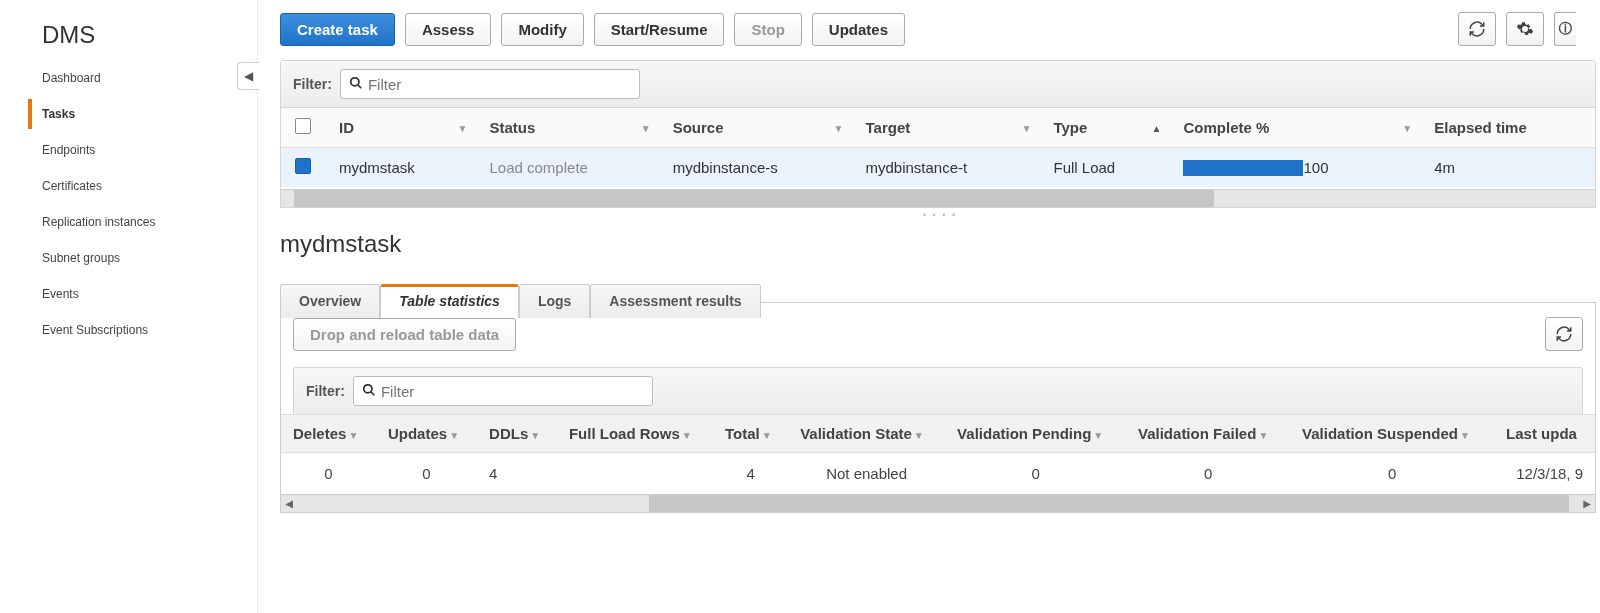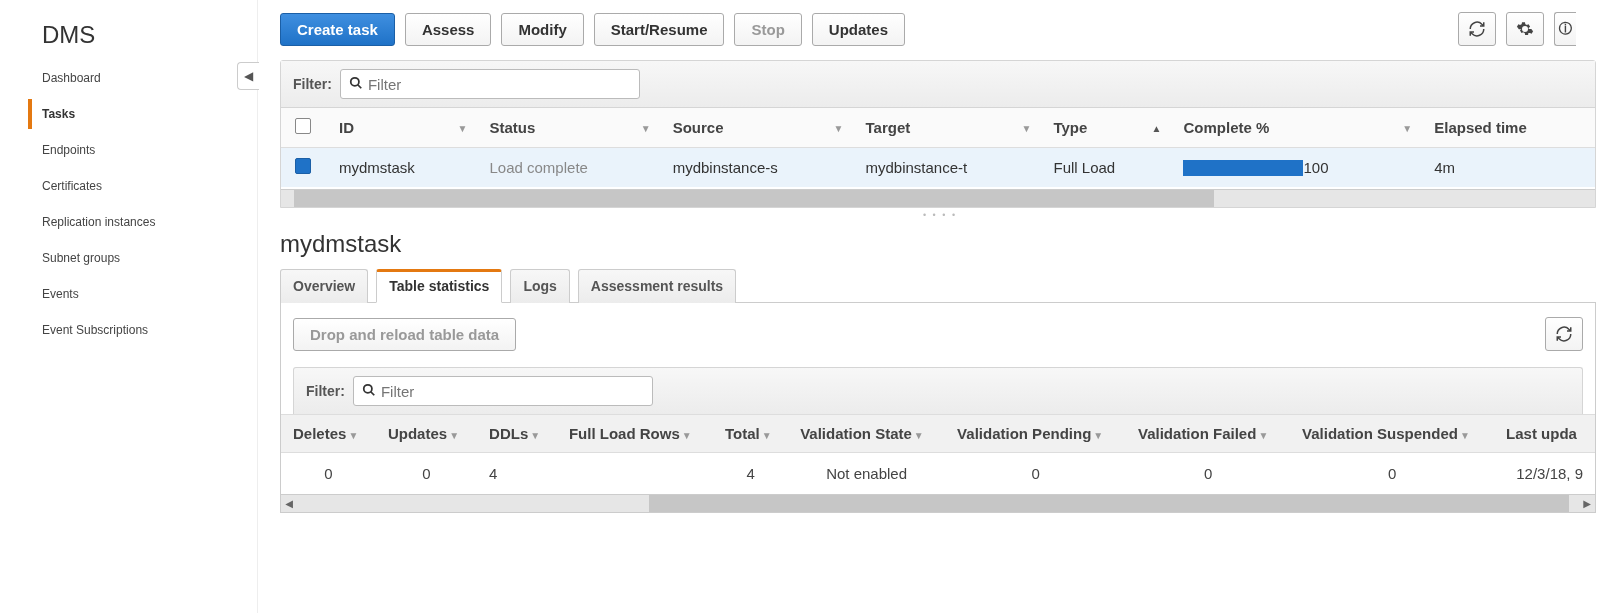--- a/index.html
+++ b/index.html
@@ -173,34 +173,34 @@
   }
   
   .detail-title { font-size: 24px; margin: 4px 0 10px 0; color:#333; font-weight:400;}
   
   .tabs { display:flex; border-bottom:1px solid #ccc; margin-right:4px;}
   .tab {
     background: linear-gradient(#f7f7f7,#ececec);
     border:1px solid #ccc;
     border-bottom: none;
     border-radius: 3px 3px 0 0;
-    padding: 8px 12px;
-    margin-right: 8px;
+    padding: 8px 18px;
     font-weight:700;
     color:#555;
     cursor:pointer;
     position: relative;
-    top: 1px;
+    top: 16px;
   }
   .tab.active {
     background:#fff;
     border-top: 3px solid #e47911;
     padding-top: 6px;
     color:#333;
     border-bottom: 1px solid #fff;
+    font-style: italic;
   }
   .tab-panel {
     border:1px solid #ccc;
     border-top:none;
     margin-right:4px;
     padding: 14px 12px 0 12px;
   }
   .drop-reload { display:flex; align-items:center; gap:10px; margin-bottom:16px;justify-content:space-between; }
   .drop-reload .spacer { flex:1; }
   

